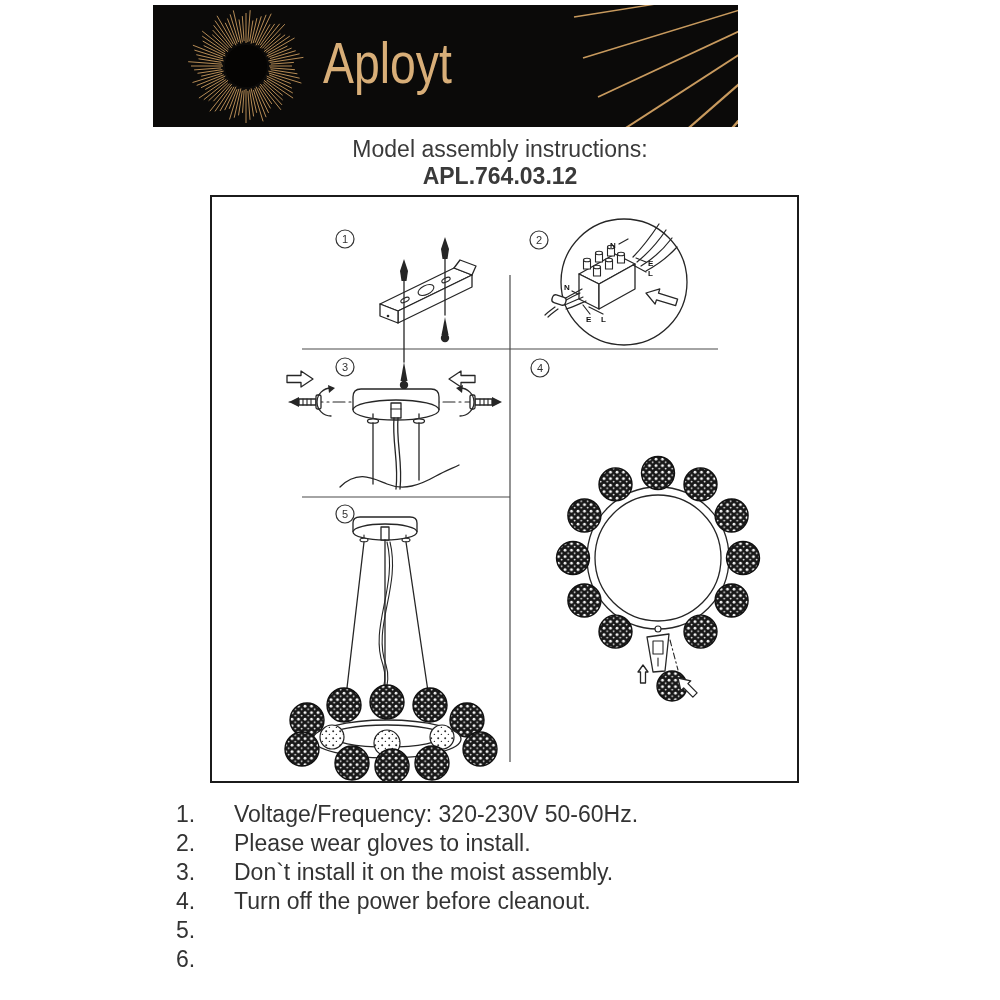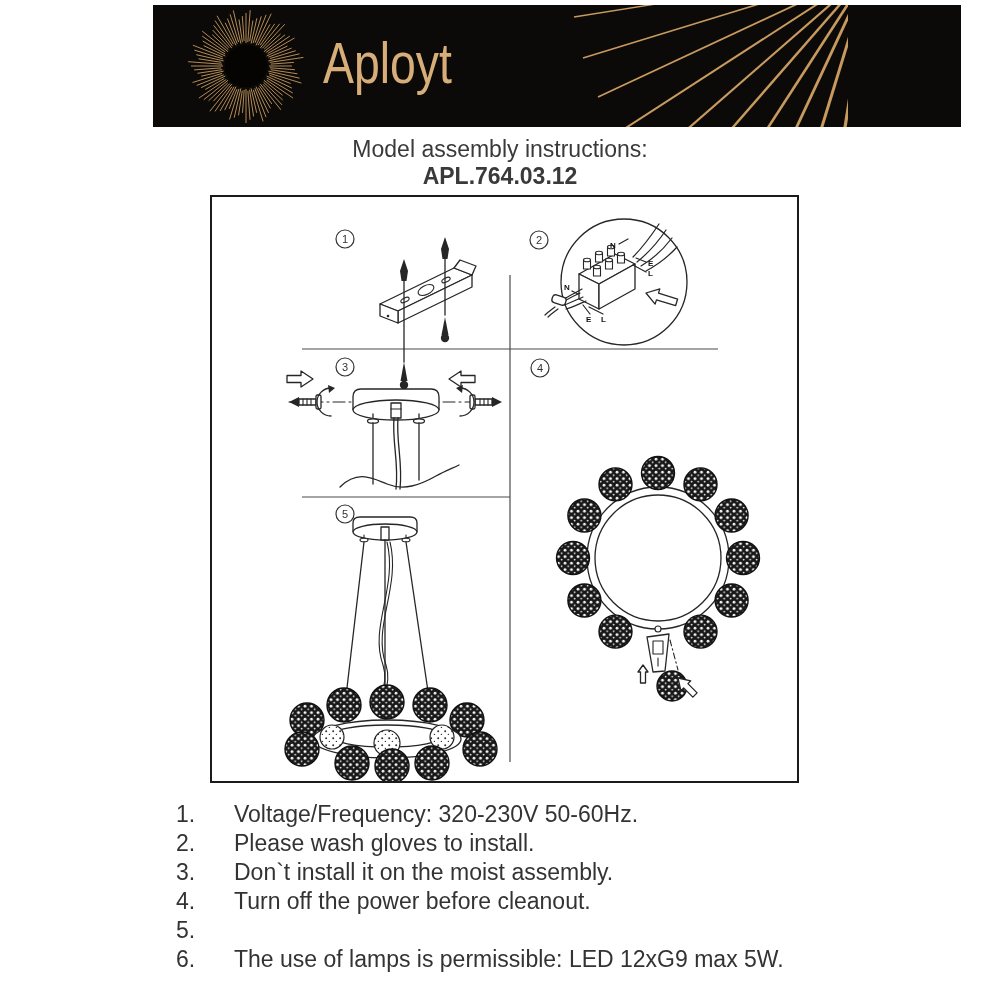--- a/index.html
+++ b/index.html
@@ -1,19 +1,19 @@
 <!DOCTYPE html>
 <html><head>
 <meta charset="utf-8">
 <style>
   html,body{margin:0;padding:0;background:#ffffff;}
   .page{position:relative;width:1000px;height:1000px;background:#ffffff;overflow:hidden;
         font-family:"Liberation Sans",sans-serif;}
   
-  .header{position:absolute;left:153px;top:5px;width:808px;height:122px;background:#0b0a09;overflow:hidden;}
+  .header{position:absolute;left:153px;top:5px;width:585px;height:122px;background:#0b0a09;overflow:hidden;}
   .header svg{position:absolute;left:0;top:0;}
   .brand{position:absolute;left:170px;top:24px;font-size:58px;font-weight:300;color:#d8ae78;
          letter-spacing:0px;transform:scaleX(.8);transform-origin:0 0;font-family:"Liberation Sans",sans-serif;}
   
   .title1,.title2{position:absolute;left:0;width:1000px;text-align:center;color:#3a3a3a;font-size:23px;}
   .title1{top:136px;}
   .title2{top:163px;font-weight:bold;}
   
   .dbox{position:absolute;left:210px;top:195px;width:589px;height:588px;border:2px solid #1b1b1b;box-sizing:border-box;}
   .dbox svg{display:block;}
@@ -384,32 +384,31 @@
     </svg>
   </div>
 
   <div class="instructions">
     <div class="item">
         <span class="inum">1.</span>
         <span>Voltage/Frequency: 320-230V 50-60Hz.</span>
       </div>
     <div class="item">
         <span class="inum">2.</span>
-        <span>Please wash gloves to install.</span>
+        <span>Please wear gloves to install.</span>
       </div>
     <div class="item">
         <span class="inum">3.</span>
         <span>Don`t install it on the moist assembly.</span>
       </div>
     <div class="item">
         <span class="inum">4.</span>
         <span>Turn off the power before cleanout.</span>
       </div>
     <div class="item">
         <span class="inum">5.</span>
       </div>
     <div class="item">
         <span class="inum">6.</span>
-        <span>The use of lamps is permissible: LED 12xG9 max 5W.</span>
       </div>
   </div>
 
 </div>
 
 </body></html>

